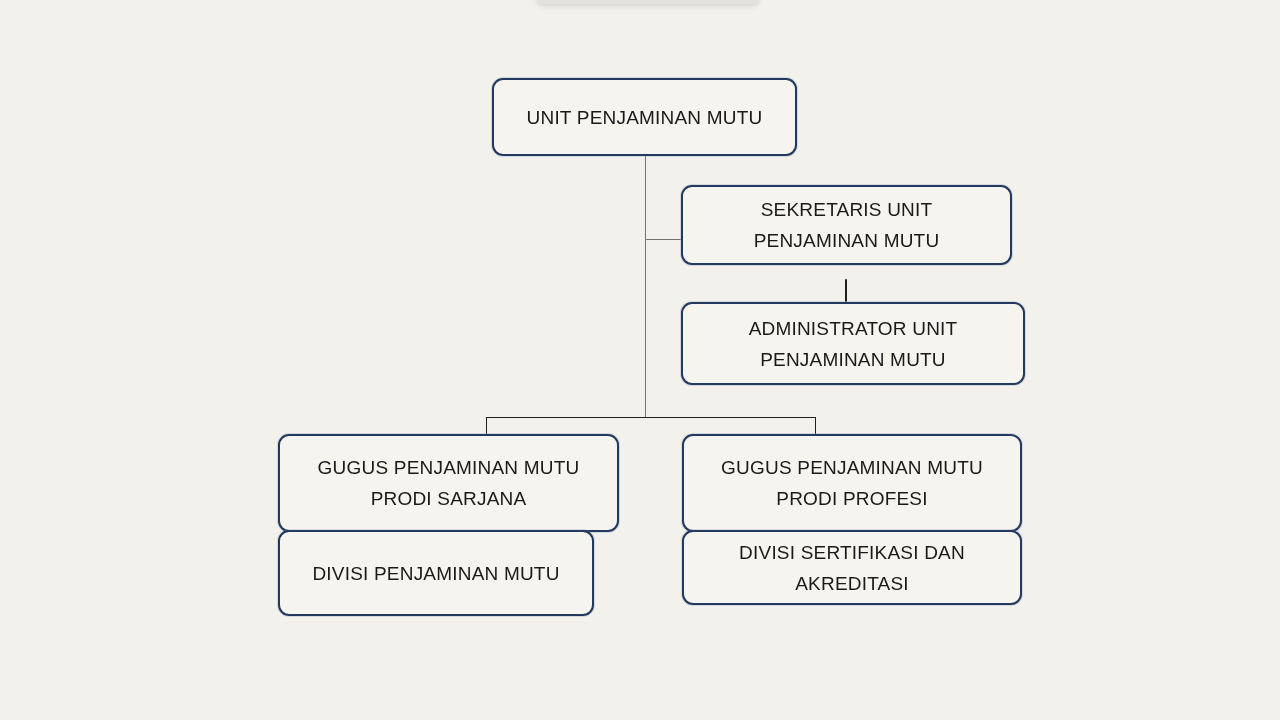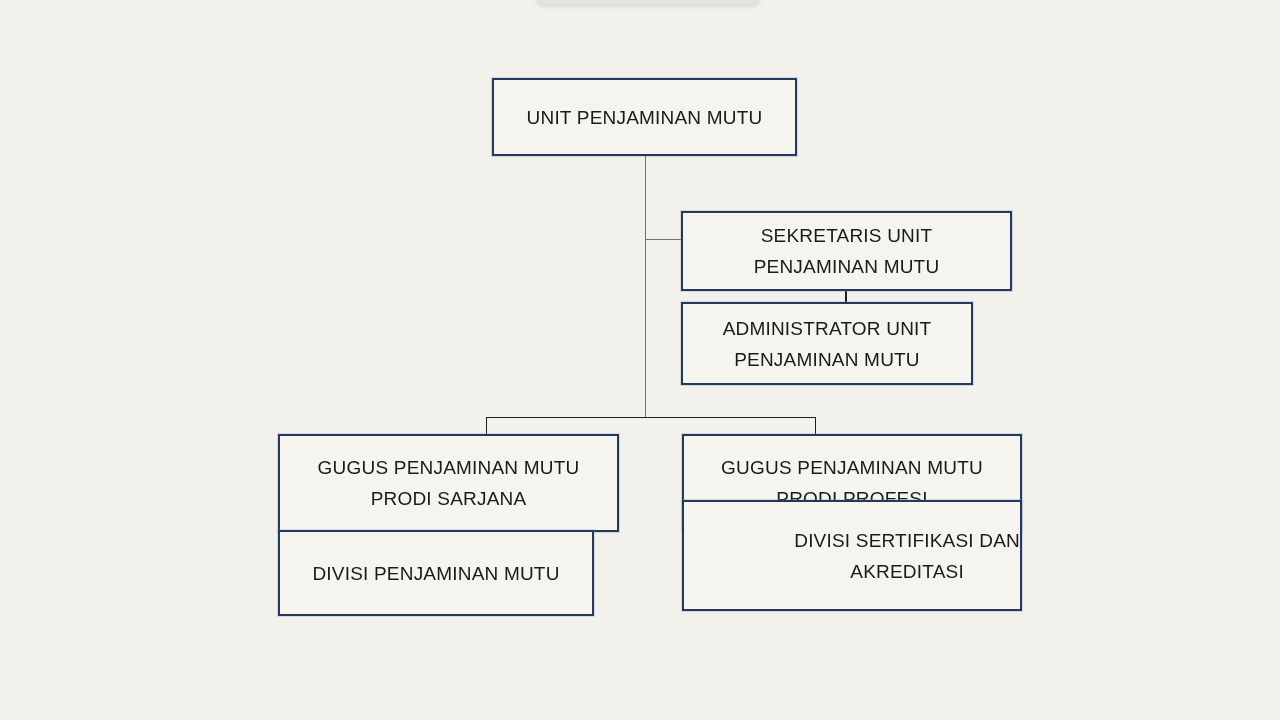--- a/index.html
+++ b/index.html
@@ -3,21 +3,21 @@
 <meta charset="utf-8">
 <style>
   :root {
     --page-bg: #f2f1ec;
     --node-fill: #f5f4ef;
     --node-border: #24395e;
     --connector-gray: #74746f;
     --connector-dark: #1f1f1f;
     --text-color: #1a1a1a;
   }
-  * { margin: 0; padding: 0; box-sizing: border-box; }
+  * { margin: 0; padding: 0; box-sizing: border-box; border-radius: 11px; }
   html, body { width: 1280px; height: 720px; overflow: hidden; }
   body {
     background: var(--page-bg);
     font-family: "Liberation Sans", "DejaVu Sans", sans-serif;
   }
   .stage {
     position: relative;
     width: 1280px;
     height: 720px;
     background: var(--page-bg);
@@ -46,26 +46,26 @@
     line-height: 31px;
     white-space: pre-line;
     letter-spacing: 0.2px;
   }
   .connector { position: absolute; }
   .c-gray { background: var(--connector-gray); }
   .c-dark { background: var(--connector-dark); }
 
   
   .n-unit          { left: 492px; top:  78px; width: 305px; height: 78px; }
-  .n-sekretaris    { left: 681px; top: 211px; width: 331px; height: 80px; }
-  .n-administrator { left: 681px; top: 302px; width: 292px; height: 83px; }
+  .n-sekretaris    { left: 681px; top: 185px; width: 331px; height: 80px; }
+  .n-administrator { left: 681px; top: 302px; width: 344px; height: 83px; }
   .n-gugus-sarjana { left: 278px; top: 434px; width: 341px; height: 98px; }
   .n-divisi-pm     { left: 278px; top: 530px; width: 316px; height: 86px; }
   .n-gugus-profesi { left: 682px; top: 434px; width: 340px; height: 98px; }
-  .n-divisi-sa     { left: 682px; top: 500px; width: 340px; height: 111px; justify-content: flex-end; }
+  .n-divisi-sa     { left: 682px; top: 530px; width: 340px; height: 75px; }
 
   
   .c-trunk      { left: 645px; top: 156px; width: 1px;   height: 261px; }
   .c-sek-h      { left: 646px; top: 239px; width: 35px;  height: 1px;   }
   .c-sek-admin  { left: 845px; top: 279px; width: 2px;   height: 23px;  }
   .c-branch-h   { left: 486px; top: 417px; width: 330px; height: 1px;   }
   .c-drop-left  { left: 486px; top: 417px; width: 1px;   height: 17px;  }
   .c-drop-right { left: 815px; top: 417px; width: 1px;   height: 17px;  }
 </style>
 </head>

